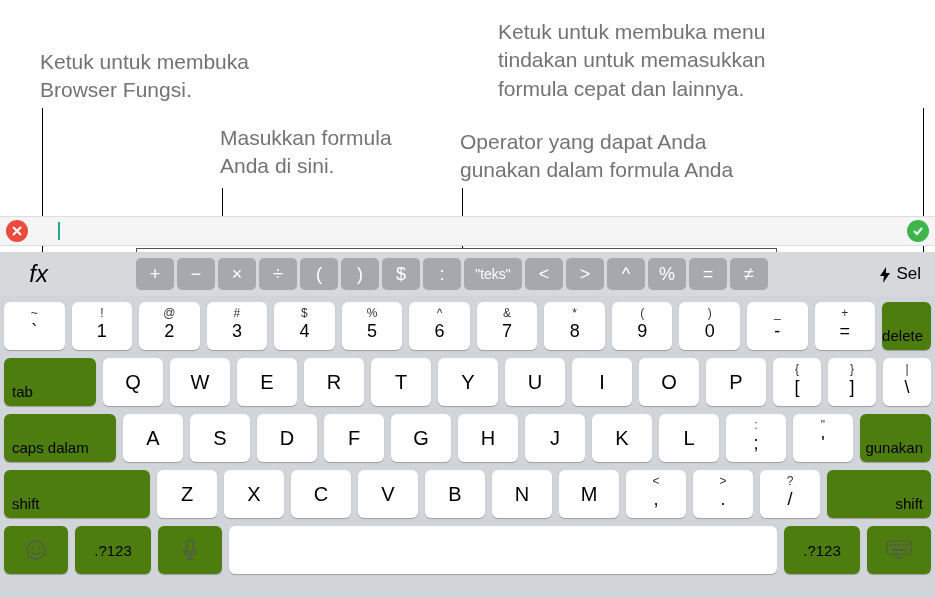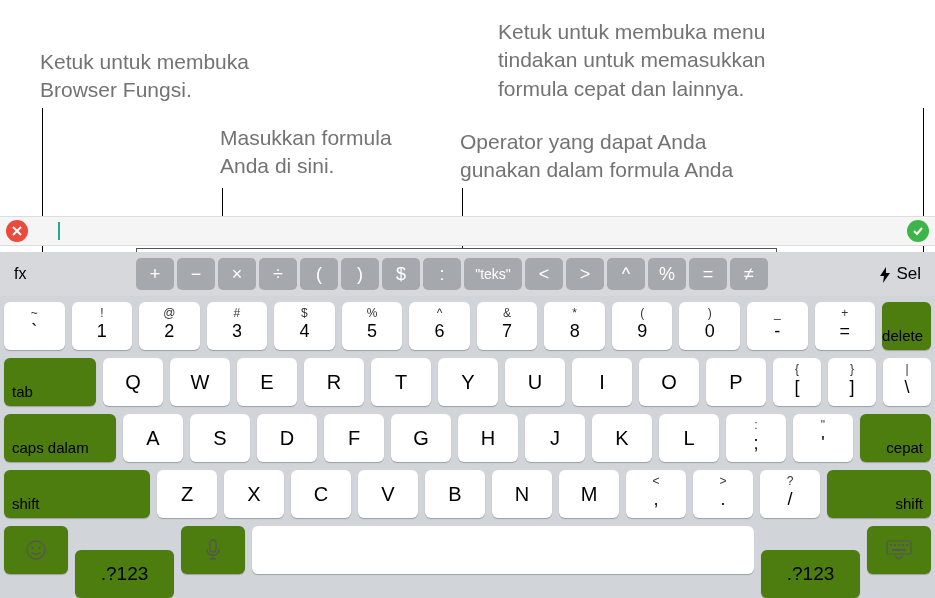--- a/index.html
+++ b/index.html
@@ -16,21 +16,21 @@
     .cursor-mark { width: 2px; height: 18px; background: #2a8; margin-left: 30px; }
     .circle-btn { width: 22px; height: 22px; border-radius: 50%; display: flex; align-items: center; justify-content: center; }
     .circle-red { background: #e94b3c; }
     .circle-green { background: #3db54a; position: absolute; right: 6px; }
     .circle-btn svg { width: 12px; height: 12px; }
     
     .operator-row {
       position: absolute; top: 252px; left: 0; right: 0; height: 44px;
       background: #d6d8db; display: flex; align-items: center; padding: 0 8px;
     }
-    .fx-btn { width: 40px; font-size: 16px; font-weight: 500; text-align: left; padding-left: 6px; }
+    .fx-btn { width: 40px; font-style: italic; font-size: 24px; font-weight: 500; text-align: right; padding-left: 6px; }
     .operators { display: flex; gap: 3px; margin-left: 88px; }
     .op-key {
       background: #a5a8ad; color: #fff; height: 32px; min-width: 38px;
       display: flex; align-items: center; justify-content: center;
       border-radius: 5px; font-size: 18px; padding: 0 8px;
     }
     .op-key.teks { min-width: 58px; font-size: 14px; }
     .sel-btn { margin-left: auto; display: flex; align-items: flex-end; gap: 4px; font-size: 17px; padding-right: 6px; }
     
     .bracket-line { position: absolute; top: 248px; left: 136px; right: 158px; height: 8px; border-left: 1px solid #555; border-right: 1px solid #555; border-top: 1px solid #555; }
@@ -57,21 +57,21 @@
     .r2 { padding-left: 0; }
     .r2 .tab { width: 92px; }
     .r2 .key.letter { width: 60px; }
     .r2 .bracket { width: 48px; }
     .r3 .caps { width: 112px; }
     .r3 .return { flex: 1; }
     .r4 .shift { width: 146px; }
     .r4 .shift-r { flex: 1; }
     .r5 .key { height: 48px; }
     .r5 .emoji { width: 64px; }
-    .r5 .num { width: 99px; font-size: 19px; margin-top: 24px; }
+    .r5 .num { width: 76px; font-size: 15px; }
     .r5 .mic { width: 64px; }
     .r5 .space { flex: 1; }
     .r5 .kbd-hide { width: 64px; }
   </style>
 </head>
 <body>
 
 <div class="callout" style="top:48px; left:40px; width:260px;">Ketuk untuk membuka Browser Fungsi.</div>
 <div class="callout" style="top:124px; left:220px; width:220px;">Masukkan formula Anda di sini.</div>
 <div class="callout" style="top:128px; left:460px; width:320px;">Operator yang dapat Anda gunakan dalam formula Anda</div>
@@ -224,21 +224,21 @@
     <div class="key letter">K</div>
     <div class="key letter">L</div>
     <div class="key letter">
         <span class="upper">:</span>
         <span class="lower">;</span>
       </div>
     <div class="key letter">
         <span class="upper">"</span>
         <span class="lower">'</span>
       </div>
-    <div class="key gray action action-r return">cepat</div>
+    <div class="key gray action action-r return">gunakan</div>
   </div>
 
   <div class="kb-row r4">
     <div class="key gray action shift">shift</div>
     <div class="key letter">Z</div>
     <div class="key letter">X</div>
     <div class="key letter">C</div>
     <div class="key letter">V</div>
     <div class="key letter">B</div>
     <div class="key letter">N</div>

